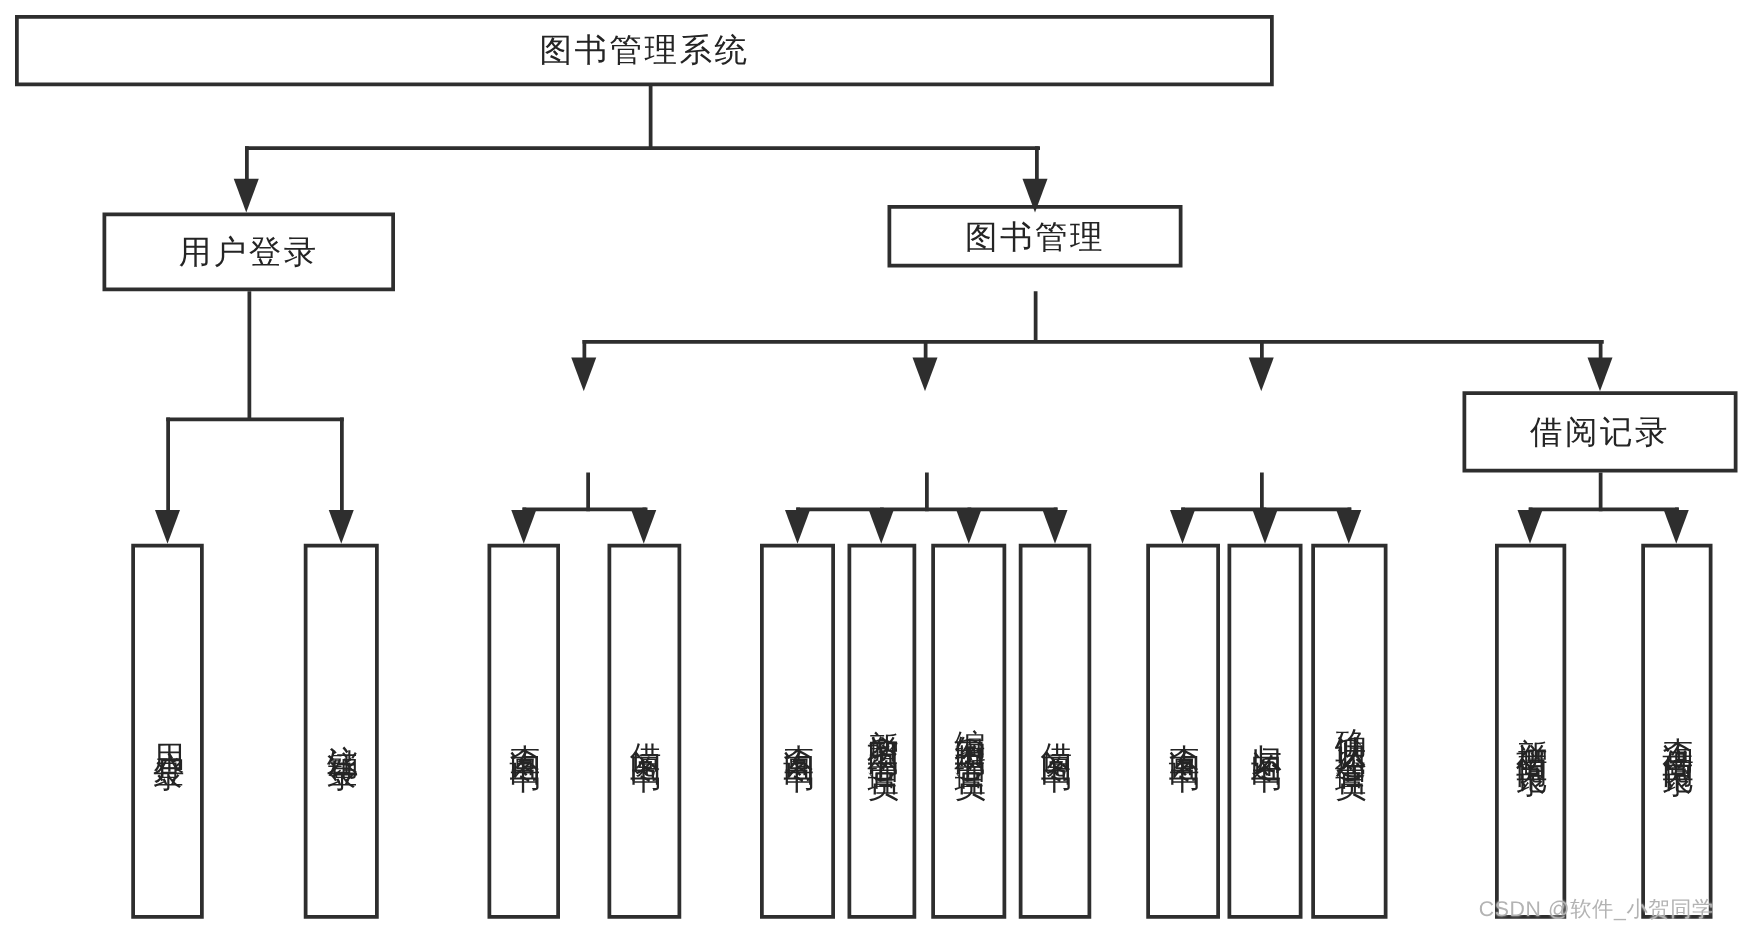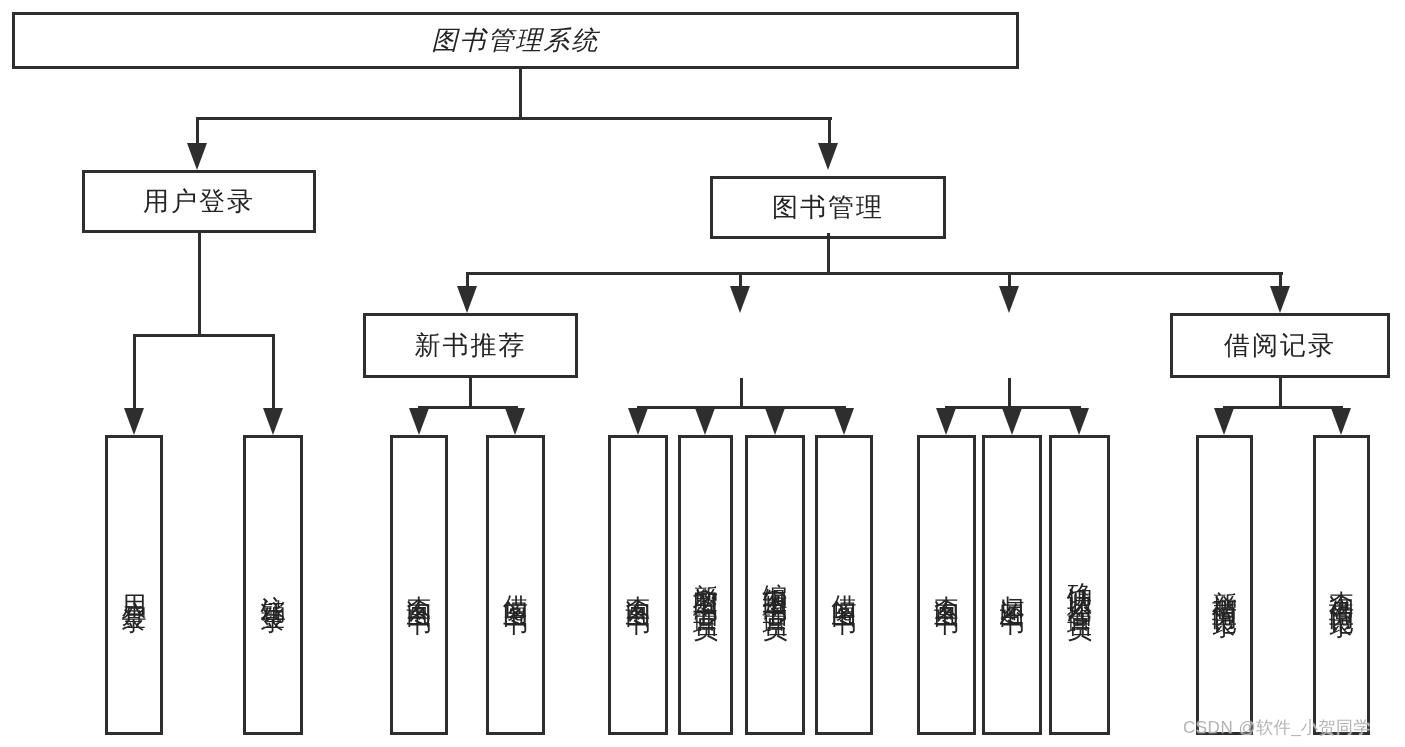--- a/index.html
+++ b/index.html
@@ -34,34 +34,31 @@
     position:absolute;left:1183px;top:716px;z-index:10;
     font-size:17px;letter-spacing:.5px;color:var(--wm);
     text-shadow:0 0 2px #fff;white-space:nowrap;
   }
 </style>
 </head>
 <body>
 
 <div id="canvas">
 
-  <div class="box" style="left:12px;top:12px;width:1007px;height:57px;font-style:italic;">
+  <div class="box" style="left:12px;top:12px;width:1007px;height:57px;">
     <span class="hlabel">图书管理系统</span>
   </div>
 
   <div class="box" style="left:82px;top:170px;width:234px;height:63px;">
     <span class="hlabel">用户登录</span>
   </div>
-  <div class="box" style="left:710px;top:176px;width:236px;height:63px;">
+  <div class="box" style="left:710px;top:164px;width:236px;height:50px;">
     <span class="hlabel">图书管理</span>
   </div>
 
-  <div class="box" style="left:363px;top:313px;width:215px;height:65px;">
-    <span class="hlabel">新书推荐</span>
-  </div>
   <div class="box" style="left:1170px;top:313px;width:220px;height:65px;">
     <span class="hlabel">借阅记录</span>
   </div>
 
   <div class="box leaf" style="left:105px;top:435px;width:58px;height:300px;">
     <span class="vtext">用户登录</span>
   </div>
   <div class="box leaf" style="left:243px;top:435px;width:60px;height:300px;">
     <span class="vtext">注销登录</span>
   </div>

